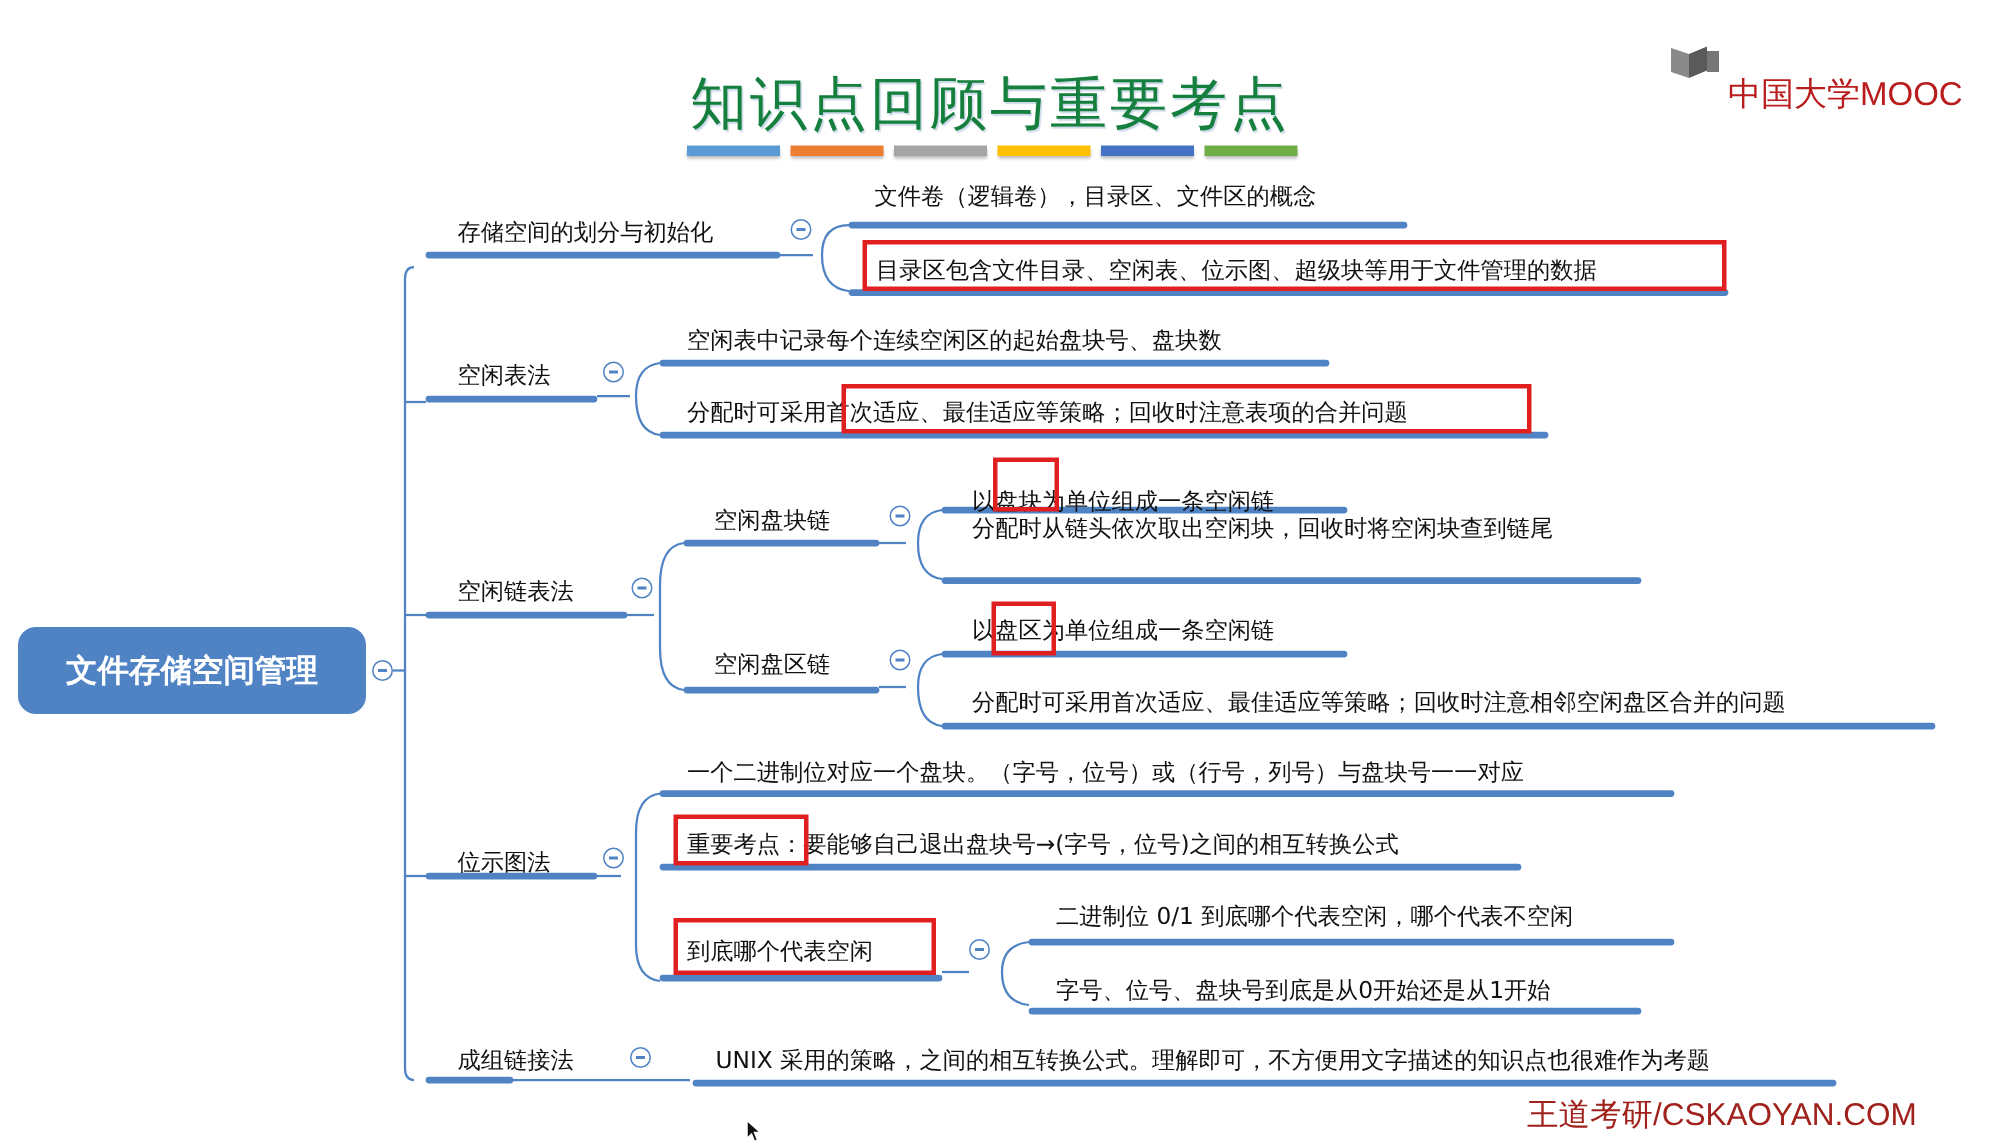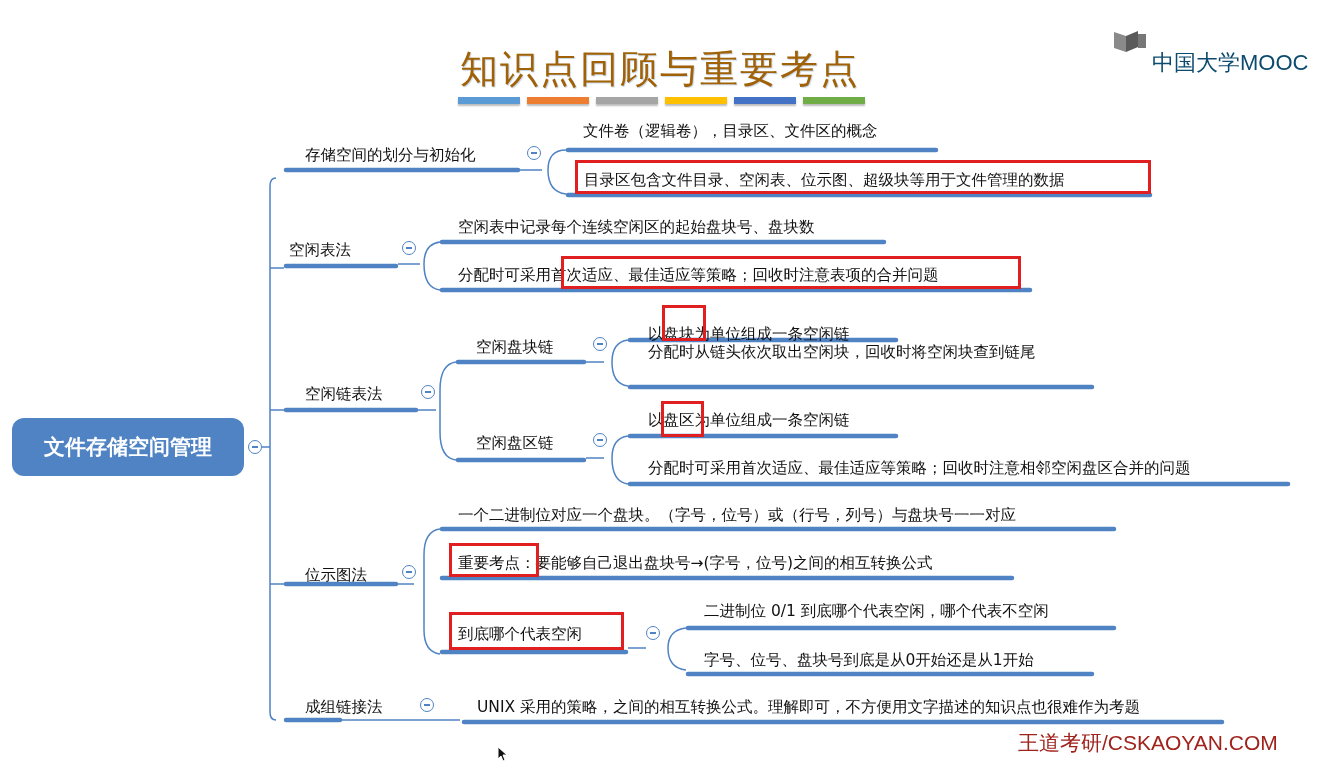--- a/index.html
+++ b/index.html
@@ -1,24 +1,24 @@
 <!DOCTYPE html>
 <html><head>
 <meta charset="utf-8">
 <style>
   html,body{margin:0;padding:0;}
   body{width:1328px;height:762px;background:#ffffff;position:relative;overflow:hidden;
        font-family:"DejaVu Sans","Liberation Sans",sans-serif;color:#111;}
   .abs{position:absolute;}
   #title{position:absolute;left:440px;top:44px;width:440px;text-align:center;
-         font-size:38px;color:#a16207;letter-spacing:2px;font-family:"DejaVu Sans",sans-serif;
+         font-size:38px;color:#15803d;letter-spacing:2px;font-family:"DejaVu Sans",sans-serif;
          text-shadow:1px 1px 1px #c9d6e6;}
   .bar{position:absolute;top:97px;height:7px;width:62px;box-shadow:0 2px 2px #bbb;}
   #logo{position:absolute;left:1112px;top:26px;height:30px;display:flex;align-items:center;gap:4px;}
-  #logo .txt{font-size:22px;color:#0c4a6e;font-family:"Liberation Sans",sans-serif;margin-top:44px;}
+  #logo .txt{font-size:22px;color:#b91c1c;font-family:"Liberation Sans",sans-serif;margin-top:44px;}
   #root{position:absolute;left:12px;top:418px;width:232px;height:58px;border-radius:12px;
         background:#4f83c4;color:#fff;font-weight:bold;font-size:21px;display:flex;
         align-items:center;justify-content:center;}
   .lbl{position:absolute;font-size:15.5px;white-space:nowrap;line-height:20px;}
   .hl{position:absolute;border:3px solid #e02020;box-sizing:border-box;}
   .coll{position:absolute;width:14px;height:14px;border:1.5px solid #4f83c4;border-radius:50%;
         background:#fff;box-sizing:border-box;}
   .coll::after{content:"";position:absolute;left:3px;right:3px;top:5px;height:1.5px;background:#4f83c4;}
   #watermark{position:absolute;left:1018px;top:729px;font-size:21px;color:#a0221c;
              font-family:"Liberation Sans",sans-serif;}
@@ -112,21 +112,21 @@
 
 <div id="root">文件存储空间管理</div>
 <div class="coll" style="left:248px;top:440px;"></div>
 
 <div class="lbl" style="left:305px;top:145px;">存储空间的划分与初始化</div>
 <div class="coll" style="left:527px;top:146px;"></div>
 <div class="lbl" style="left:583px;top:121px;">文件卷（逻辑卷），目录区、文件区的概念</div>
 <div class="lbl" style="left:584px;top:170px;">目录区包含文件目录、空闲表、位示图、超级块等用于文件管理的数据</div>
 <div class="hl" style="left:575px;top:160px;width:576px;height:34px;"></div>
 
-<div class="lbl" style="left:289px;top:240px;">空闲表法</div>
+<div class="lbl" style="left:305px;top:240px;">空闲表法</div>
 <div class="coll" style="left:402px;top:241px;"></div>
 <div class="lbl" style="left:458px;top:217px;">空闲表中记录每个连续空闲区的起始盘块号、盘块数</div>
 <div class="lbl" style="left:458px;top:265px;">分配时可采用首次适应、最佳适应等策略；回收时注意表项的合并问题</div>
 <div class="hl" style="left:561px;top:256px;width:460px;height:33px;"></div>
 
 <div class="lbl" style="left:305px;top:384px;">空闲链表法</div>
 <div class="coll" style="left:421px;top:385px;"></div>
 
 <div class="lbl" style="left:476px;top:337px;">空闲盘块链</div>
 <div class="coll" style="left:593px;top:337px;"></div>

